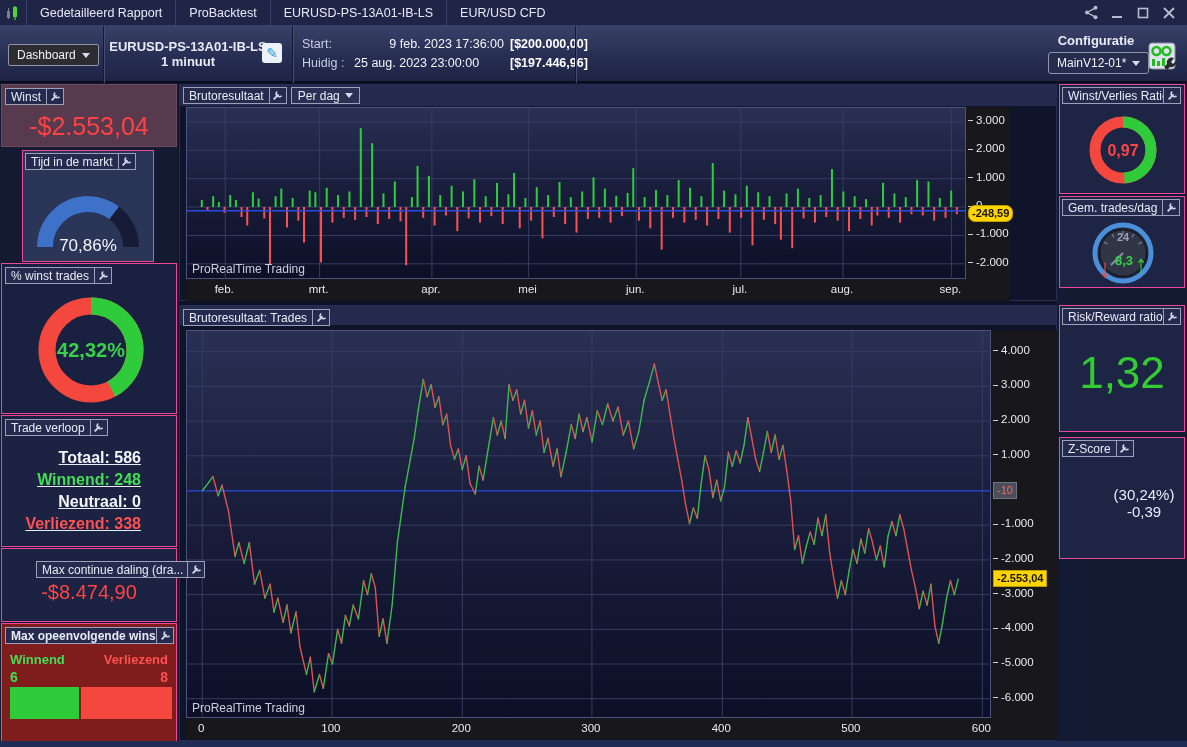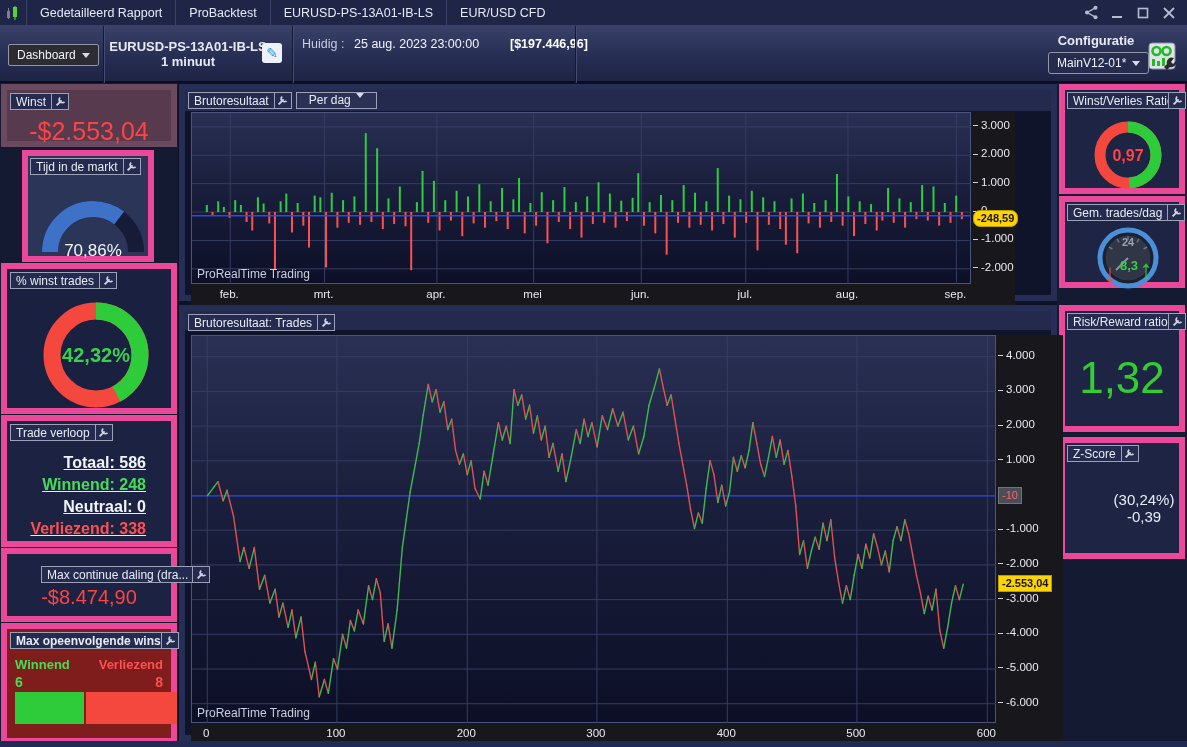--- a/index.html
+++ b/index.html
@@ -25,28 +25,28 @@
   .btn { background:#2d2d31; border:1px solid #8f96aa; border-radius:2px; color:#f0f2f8;
     font-size:12px; display:inline-flex; align-items:center; gap:6px; padding:3px 8px; }
   .caret { width:0; height:0; border-left:4px solid transparent; border-right:4px solid transparent;
     border-top:5px solid #d7dbe8; display:inline-block; }
   .stratname { font-weight:bold; font-size:13px; text-align:center; line-height:15px; }
   .ilabel { color:#c7cde2; }
   .ivalue { color:#f2f4fa; }
   .iamount { color:#ffffff; font-weight:bold; }
 
   
-  .panel { position:absolute; border:6px solid #ec4899; }
+  .panel { position:absolute; border:1px solid #ec4899; }
   .chips { position:absolute; display:inline-flex; z-index:5; }
   .chip { display:inline-flex; align-items:center; height:17px; border:1px solid #9aa1b9;
     background:#242b4e; color:#e8ebf5; font-size:12px; padding:0 5px; white-space:nowrap; overflow:hidden; }
   .wrench-btn { width:17px; height:17px; border:1px solid #9aa1b9; border-left:none;
     background:#242b4e; display:inline-flex; align-items:center; justify-content:center; }
-  .ddchip { display:inline-flex; gap:5px; height:17px; border:1px solid #9aa1b9;
-    background:#2a3155; color:#e8ebf5; font-size:12px; padding:0 12px; margin-left:4px; }
+  .ddchip { display:inline-flex; align-items:center; gap:5px; height:17px; border:1px solid #9aa1b9;
+    background:#2a3155; color:#e8ebf5; font-size:12px; padding:0 6px; margin-left:4px; }
 
   .bigneg { color:#ff4343; text-align:center; }
   .verloop-row { text-align:right; padding-right:20px; font-size:16px; font-weight:bold; height:22px; line-height:22px; }
 
   
   .chart-header { position:absolute; left:0; top:0; right:0; background:#232a4d;
     border-bottom:1px solid #11152c; }
   .plot { position:absolute; border:1px solid #4b5480;
     background:linear-gradient(180deg,#2a3054 0%,#1a1f3d 42%,#0c0f26 100%); }
   .watermark { position:absolute; left:5px; bottom:2px; font-size:12px; color:#c9cfdf; z-index:4; }
@@ -112,20 +112,25 @@
   </button>
   <div class="tooldiv" style="left:103px;"></div>
   <div class="stratname" style="position:absolute;left:108px;top:13px;width:160px;">
     <div>EURUSD-PS-13A01-IB-LS</div>
     <div style="font-weight:bold;">1 minuut</div>
   </div>
   <span style="position:absolute;left:262px;top:17px;width:20px;height:20px;background:#eef1f7;border-radius:3px;
         display:flex;align-items:center;justify-content:center;color:#1e9ad6;font-size:14px;">✎</span>
   <div class="tooldiv" style="left:292px;"></div>
   <div style="position:absolute;left:302px;top:9px;font-size:12.5px;line-height:19px;">
+    <div style="display:flex;">
+      <span class="ilabel" style="width:52px;">Start:</span>
+      <span class="ivalue" style="width:150px;text-align:right;margin-right:6px;">9 feb. 2023 17:36:00</span>
+      <span class="iamount">[$200.000,00]</span>
+    </div>
     <div style="display:flex;">
       <span class="ilabel" style="width:52px;">Huidig :</span>
       <span class="ivalue" style="width:150px;text-align:left;margin-right:6px;">25 aug. 2023 23:00:00</span>
       <span class="iamount">[$197.446,96]</span>
     </div>
   </div>
   <div class="tooldiv" style="left:575px;"></div>
   <div style="position:absolute;left:1040px;top:7px;width:112px;text-align:center;font-size:13px;font-weight:bold;">Configuratie</div>
   <button class="btn" style="position:absolute;left:1048px;top:26px;background:#262c4e;border-radius:3px;">
     <span>MainV12-01*</span>

